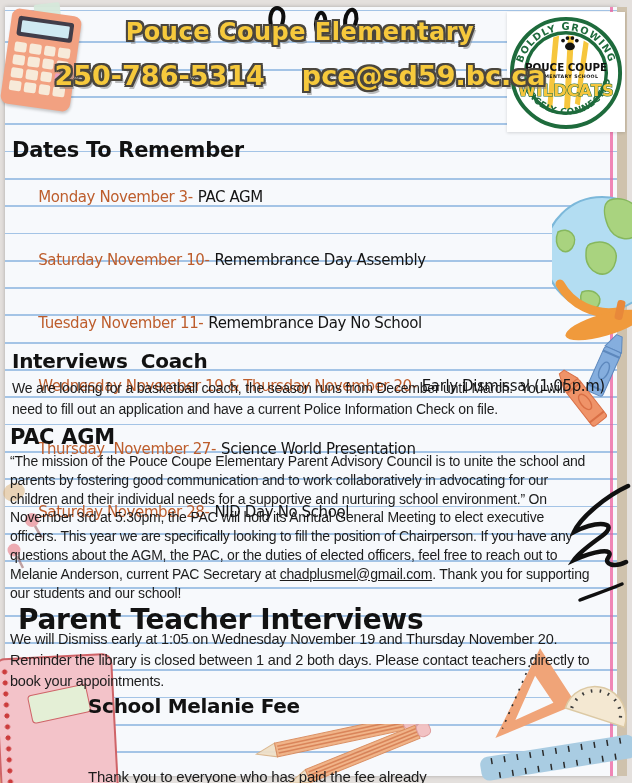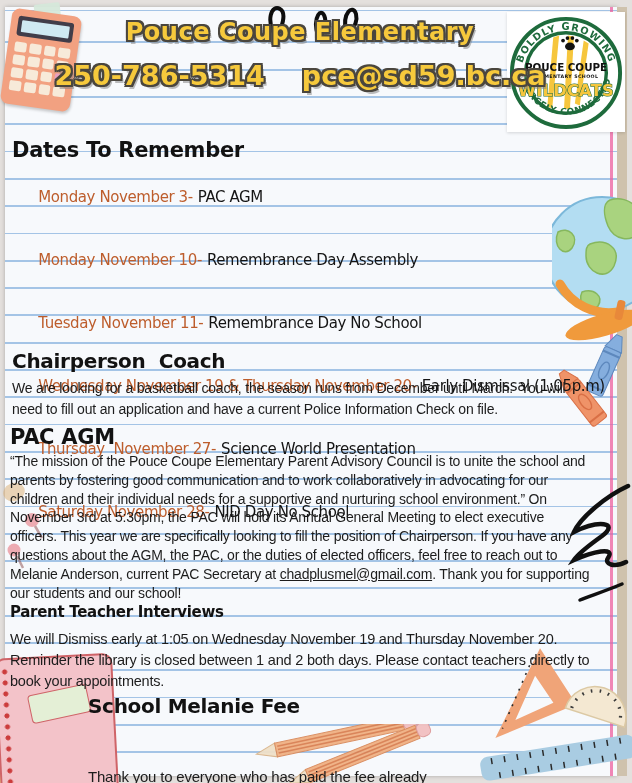--- a/index.html
+++ b/index.html
@@ -52,21 +52,21 @@
   .date-item .d{color:#bd5d2c;}
   .date-item .e{color:#141414;margin-left:5px;}
 
   #basketball-heading{left:12px;top:349px;font-size:20px;}
   #basketball-body{left:12px;top:378px;width:586px;font-size:14px;line-height:20.5px;}
 
   #pac-heading{left:10px;top:425px;font-size:21px;}
   #pac-body{left:10px;top:452px;width:584px;font-size:14px;line-height:18.8px;}
   #pac-body a{color:#1c1c1c;text-decoration:underline;}
 
-  #interviews-heading{left:10px;top:603px;font-size:15px;}
+  #interviews-heading{left:18px;top:603px;font-size:28px;}
   #interviews-body{left:10px;top:629px;width:582px;font-size:14.5px;line-height:21px;}
 
   #supply-heading{left:88px;top:694px;font-size:20px;}
   #supply-body{left:88px;top:721px;width:448px;font-size:15px;line-height:22.5px;}
 
   
   .deco{position:absolute;z-index:1;}
   
   .calc{left:6px;top:12px;width:70px;height:96px;transform:rotate(8deg);z-index:2;}
   .calc .tape{position:absolute;left:22px;top:-9px;width:26px;height:20px;background:#d5e8da;
@@ -263,37 +263,37 @@
     <span class="gap"></span>
     <span class="outlined">pce@sd59.bc.ca</span>
   </div>
 
   <div id="dates-heading" class="heading">Dates To Remember</div>
   <div id="dates-list">
     <div class="date-item">
       <span class="d">Monday November 3-</span><span class="e">PAC AGM</span>
     </div>
     <div class="date-item">
-      <span class="d">Monday November 10-</span><span class="e">Remembrance Day Assembly</span>
+      <span class="d">Saturday November 10-</span><span class="e">Remembrance Day Assembly</span>
     </div>
     <div class="date-item">
       <span class="d">Tuesday November 11-</span><span class="e">Remembrance Day No School</span>
     </div>
     <div class="date-item">
       <span class="d">Wednesday November 19 &amp; Thursday November 20-</span><span class="e">Early Dismissal (1:05p.m)</span>
     </div>
     <div class="date-item">
       <span class="d">Thursday  November 27-</span><span class="e">Science World Presentation</span>
     </div>
     <div class="date-item">
       <span class="d">Saturday November 28-</span><span class="e">NID Day No School</span>
     </div>
   </div>
 
-  <div id="basketball-heading" class="heading">Chairperson  Coach</div>
+  <div id="basketball-heading" class="heading">Interviews  Coach</div>
   <div id="basketball-body" class="body-text">We are looking for a basketball coach, the season runs from December until March.  You will need to fill out an application and have a current Police Information Check on file.</div>
 
   <div id="pac-heading" class="heading">PAC AGM</div>
   <div id="pac-body" class="body-text"><span>“The mission of the Pouce Coupe Elementary Parent Advisory Council is to unite the school and parents by fostering good communication and to work collaboratively in advocating for our children and their individual needs for a supportive and nurturing school environment.” On November 3rd at 5:30pm, the PAC will hold its Annual General Meeting to elect executive officers. This year we are specifically looking to fill the position of Chairperson. If you have any questions about the AGM, the PAC, or the duties of elected officers, feel free to reach out to Melanie Anderson, current PAC Secretary at </span><a href="#">chadplusmel@gmail.com</a><span>. Thank you for supporting our students and our school!</span></div>
 
   <div id="interviews-heading" class="heading">Parent Teacher Interviews</div>
   <div id="interviews-body" class="body-text">We will Dismiss early at 1:05 on Wednesday November 19 and Thursday November 20. Reminder the library is closed between 1 and 2 both days. Please contact teachers directly to book your appointments.</div>
 
   <div id="supply-heading" class="heading">School Melanie Fee</div>
   <div id="supply-body" class="body-text">

